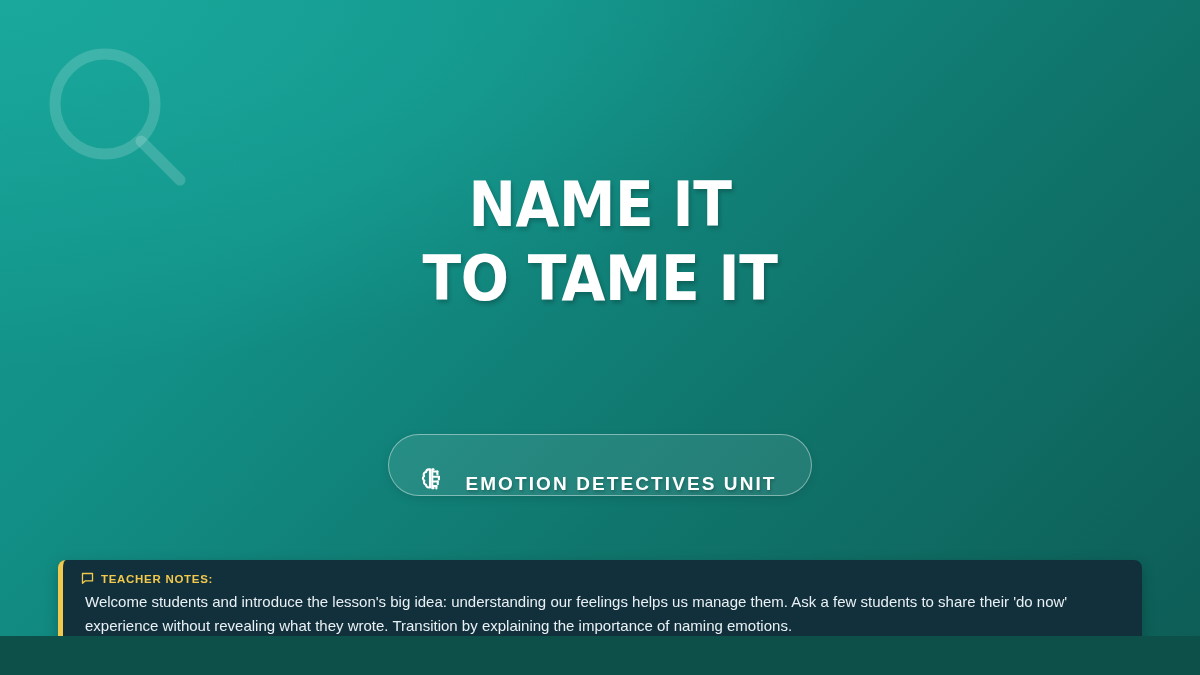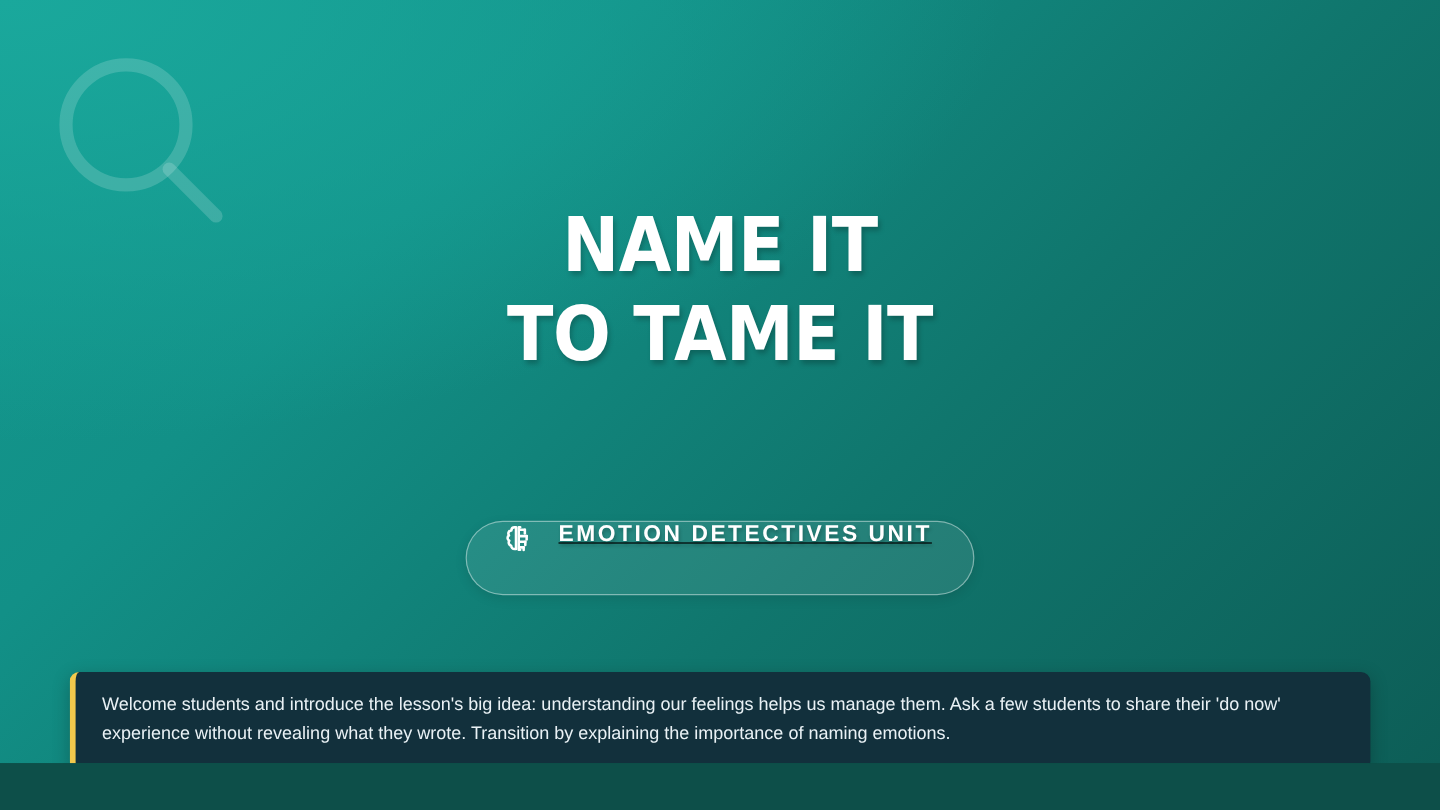--- a/index.html
+++ b/index.html
@@ -64,30 +64,29 @@
   .badge-wrap {
     position: absolute;
     left: 0;
     right: 0;
     top: 434px;
     display: flex;
     justify-content: center;
   }
   .badge {
     display: flex;
-    align-items: flex-start;
+    align-items: flex-end;
     gap: 18px;
     height: 62px;
     padding: 0 34px 0 28px;
     border-radius: 34px;
     background: rgba(255,255,255,0.09);
     border: 1.5px solid rgba(255,255,255,0.42);
     box-shadow: 0 3px 10px rgba(0,0,0,0.10);
     box-sizing: border-box;
-    text-decoration: underline;
   }
   .badge-icon {
     width: 30px;
     height: 30px;
     flex: 0 0 auto;
     display: block;
   }
   .badge-label {
     font-size: 19px;
     font-weight: 700;
@@ -164,16 +163,22 @@
         <path d="M13.2 13.2h3.4"></path>
         <path d="M16.6 13.2v2.1"></path>
         <path d="M13.2 16.9h2.3"></path>
         <path d="M15.5 16.9v1.8"></path>
       </svg>
       <span class="badge-label">EMOTION DETECTIVES UNIT</span>
     </div>
   </div>
 
   <div class="notes">
+    <div class="notes-head">
+      <svg class="notes-icon" viewBox="0 0 14 14" fill="none" stroke="#f2c94c" stroke-width="1.4" stroke-linejoin="round" stroke-linecap="round">
+        <path d="M1.6 1.6h10.8v8H4.4L1.6 12.2z"></path>
+      </svg>
+      <span class="notes-title">TEACHER NOTES:</span>
+    </div>
     <p class="notes-body">Welcome students and introduce the lesson's big idea: understanding our feelings helps us manage them. Ask a few students to share their 'do now' experience without revealing what they wrote. Transition by explaining the importance of naming emotions.</p>
   </div>
 
 </div>
 
 </body></html>

